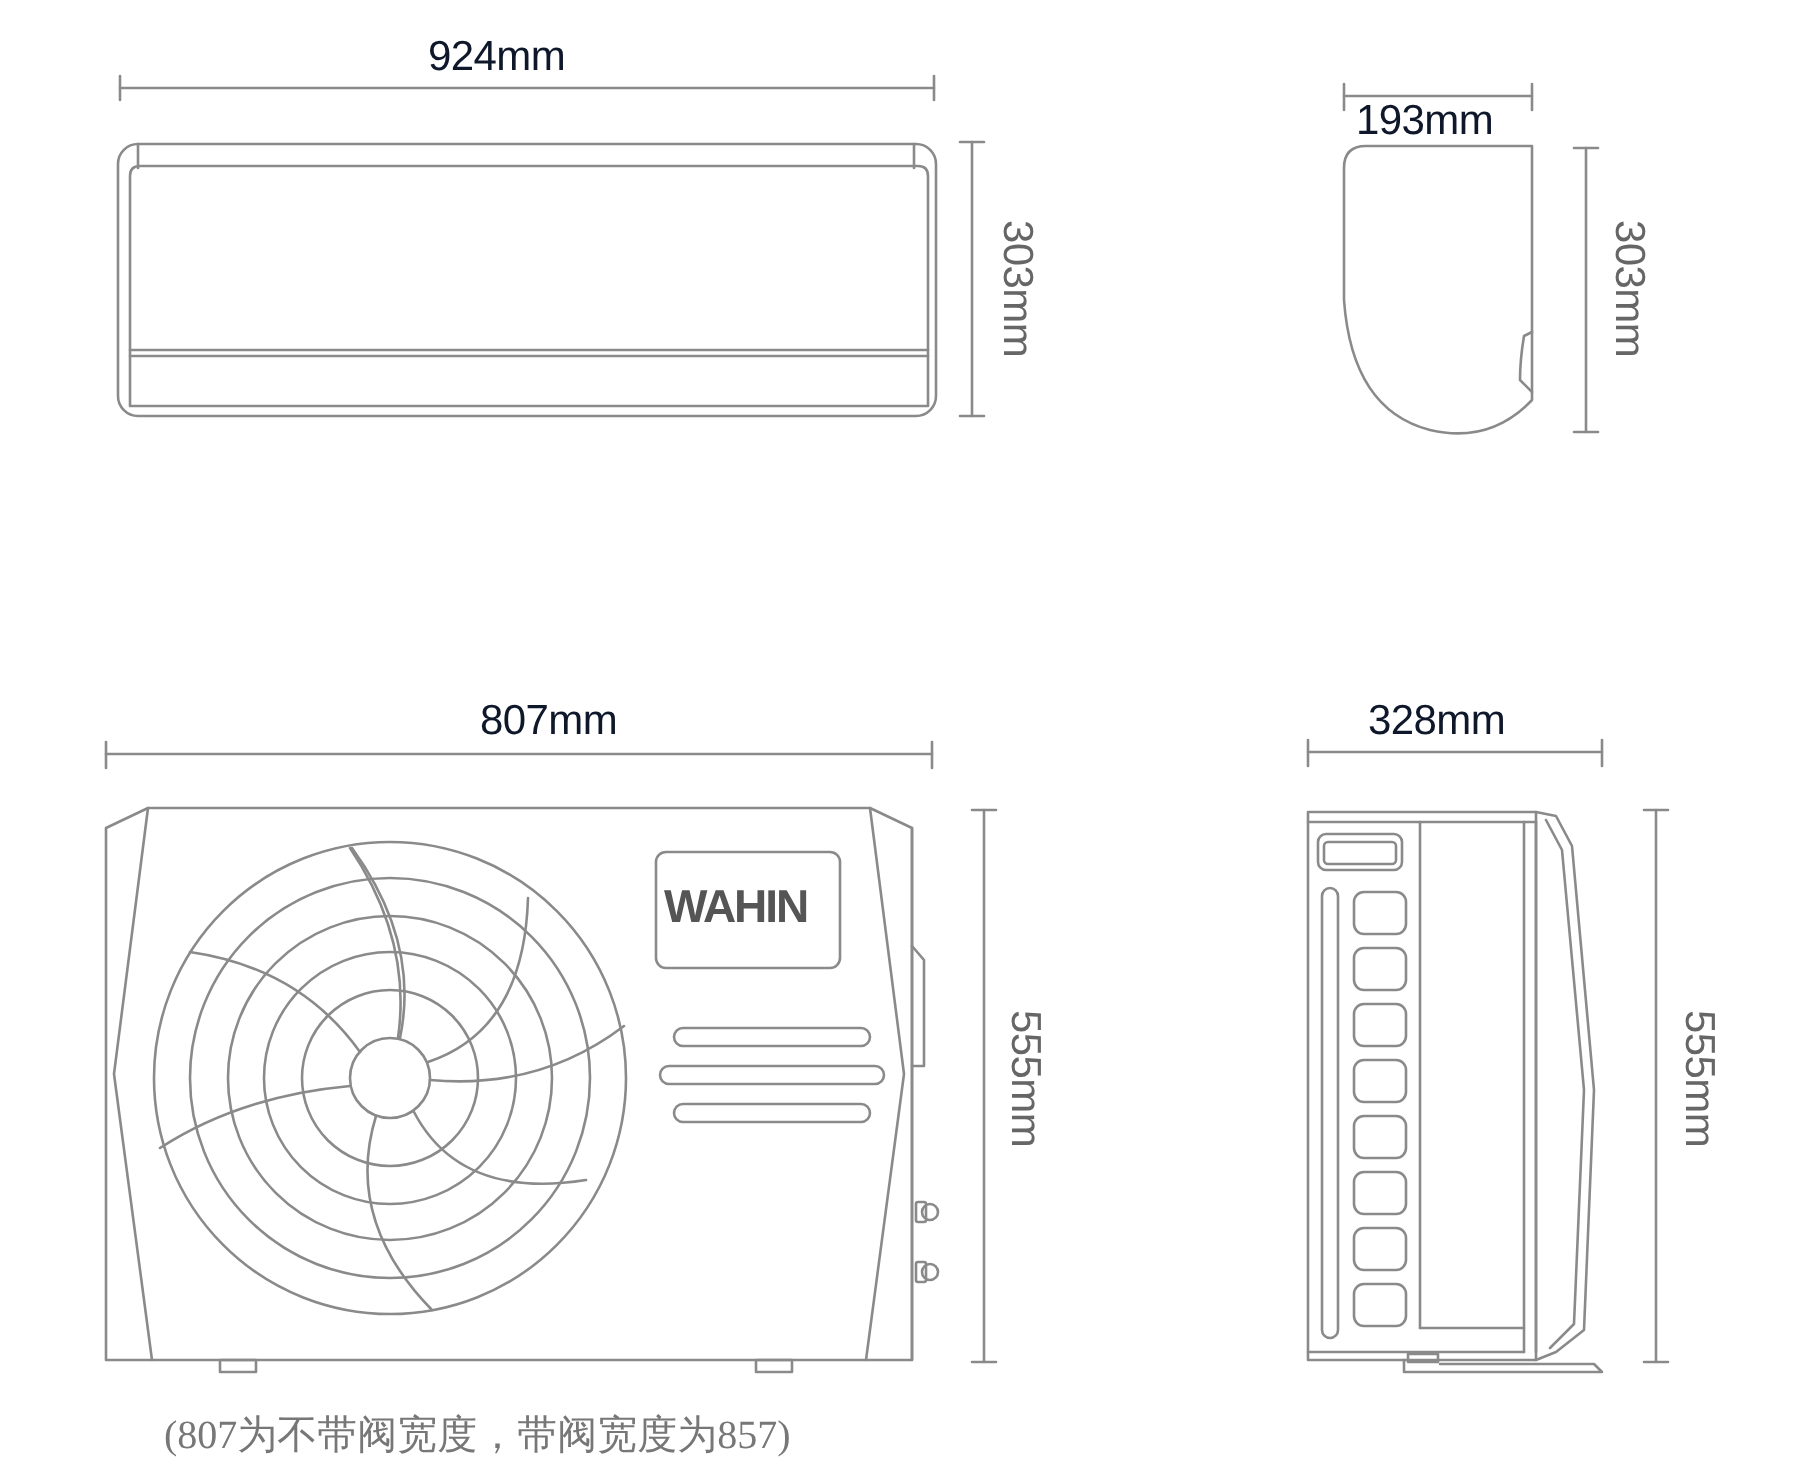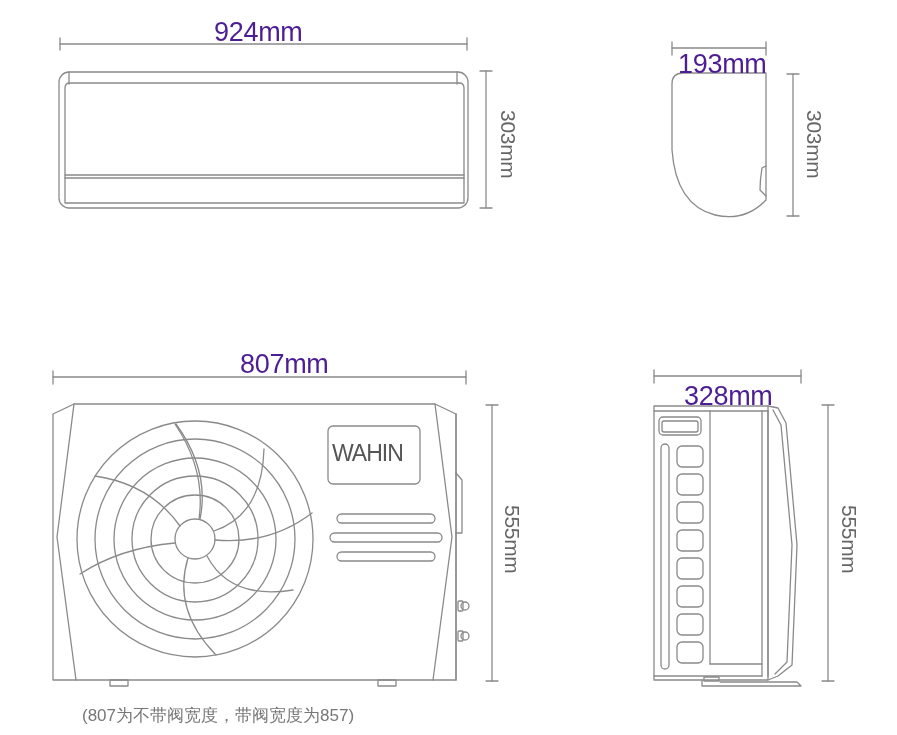--- a/index.html
+++ b/index.html
@@ -1,22 +1,22 @@
 <!DOCTYPE html>
 <html><head>
 <meta charset="utf-8">
 <style>
   html, body { margin: 0; padding: 0; background: #ffffff; }
   body { width: 897px; height: 735px; position: relative; overflow: hidden;
          font-family: "Liberation Sans", "DejaVu Sans", sans-serif; color: #666; }
-  .label { position: absolute; font-size: 27px; color: #4c1d95; white-space: nowrap; letter-spacing: -0.3px; }
+  .label { position: absolute; font-size: 21px; color: #0f172a; white-space: nowrap; letter-spacing: -0.3px; }
   .vlabel { position: absolute; font-size: 21px; color: #666; white-space: nowrap;
             transform: rotate(90deg); transform-origin: 0 0; letter-spacing: -0.3px; }
-  .note { position: absolute; font-size: 17px; color: #777; white-space: nowrap;
-          font-family: Liberation Sans, sans-serif; }
+  .note { position: absolute; font-size: 20px; color: #777; white-space: nowrap;
+          font-family: Liberation Serif, serif; }
   svg.canvas { position: absolute; left: 0; top: 0; }
   svg.canvas * { vector-effect: non-scaling-stroke; }
 </style>
 </head>
 <body>
 
 <svg class="canvas" width="897" height="735" viewBox="0 0 897 735" fill="none" stroke="#8a8a8a" stroke-width="1.3" stroke-linejoin="round" stroke-linecap="round">
 
   <g>
 
@@ -160,18 +160,18 @@
 
 <div class="label" style="left:214px; top:17px;">924mm</div>
 <div class="vlabel" style="left:520px; top:110px;">303mm</div>
 
 <div class="label" style="left:678px; top:20px;margin-top:29px;">193mm</div>
 <div class="vlabel" style="left:826px; top:110px;">303mm</div>
 
 <div class="label" style="left:220px; top:349px;margin-left:20px;">807mm</div>
 <div class="vlabel" style="left:524px; top:505px;">555mm</div>
 
-<div class="label" style="left:684px; top:349px;margin-top:32px;">328mm</div>
+<div class="label" style="left:684px; top:349px;">328mm</div>
 <div class="vlabel" style="left:861px; top:505px;">555mm</div>
 
-<div style="position:absolute; left:332px; top:440px; font-size:23px; color:#555; letter-spacing:-1px; font-family:'Liberation Sans', sans-serif;">WAHIN</div>
+<div style="position:absolute; left:332px; top:440px; font-size:23px; color:#555; letter-spacing:-1px; font-family:'Liberation Sans', sans-serif;font-weight:bold;">WAHIN</div>
 
 <div class="note" style="left:82px; top:704px;">(807为不带阀宽度，带阀宽度为857)</div>
 
 </body></html>

